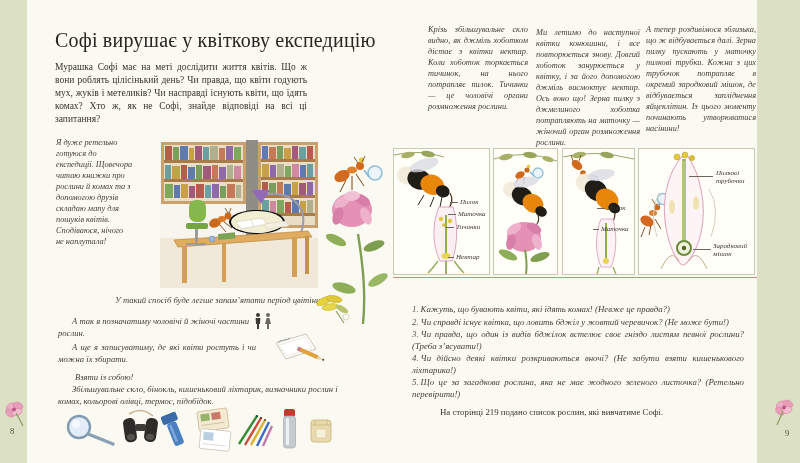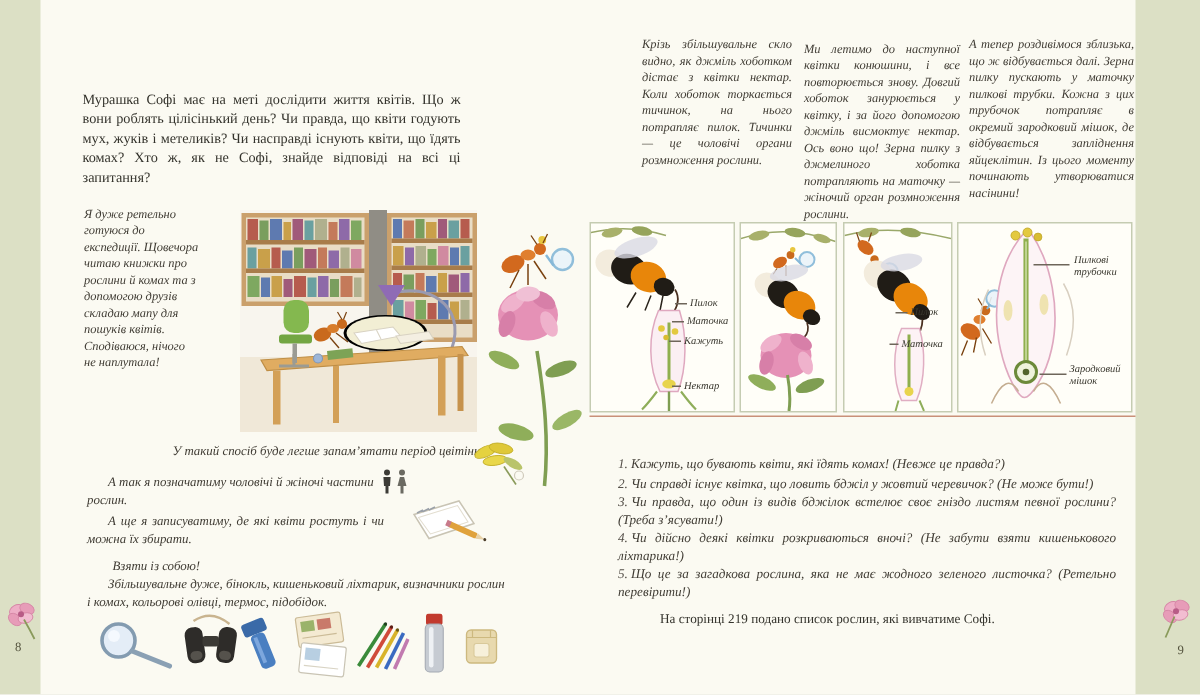--- a/index.html
+++ b/index.html
@@ -69,20 +69,21 @@
         <ellipse cx="16" cy="12" rx="5" ry="3.4" fill="#f2bdd1" stroke="#d687a6" stroke-width=".6" transform="rotate(-15 16 12)"></ellipse>
         <circle cx="13" cy="9.5" r="2" fill="#b85c86"></circle>
         <path d="M12 13 Q9 20 6 27" stroke="#8a9a5b" stroke-width="1.2" fill="none"></path>
       </g>
     </svg>
   </div>
 
   <div class="page-num" style="left:10px;top:426px;">8</div>
   <div class="page-num" style="left:785px;top:428px;">9</div>
 
+  <h1 class="title">Софі вирушає у квіткову експедицію</h1>
   <div class="abs body-text" style="left:55px;top:61px;width:252px;">Мурашка Софі має на меті дослідити життя квітів. Що ж вони роблять цілісінький день? Чи правда, що квіти годують мух, жуків і метеликів? Чи насправді існують квіти, що їдять комах? Хто ж, як не Софі, знайде відповіді на всі ці запитання?</div>
 
   <div class="abs hand note" style="left:56px;top:137px;width:77px;">Я дуже ретельно готуюся до експедиції. Щовечора читаю книжки про рослини й комах та з допомогою друзів складаю мапу для пошуків квітів. Сподіваюся, нічого не наплутала!</div>
 
   <div class="illus" style="left:160px;top:140px;">
     <svg width="158" height="148" viewBox="0 0 158 148">
       <rect x="0" y="0" width="158" height="148" fill="#f8f5ee"></rect>
       <rect x="0" y="98" width="158" height="50" fill="#f0e8d8"></rect>
 
       <rect x="1" y="2" width="85" height="62" fill="#caa06c"></rect>
@@ -249,21 +250,21 @@
       <circle cx="50" cy="76" r="1.8" fill="#d9bd32"></circle>
       <ellipse cx="52" cy="107" rx="4.5" ry="3" fill="#e8d44d"></ellipse>
       <path d="M44 112 Q38 120 34 124 M60 112 Q66 120 70 124" stroke="#8fae5a" stroke-width="1.4" fill="none"></path>
       <path d="M52 112 L52 125" stroke="#7f9e52" stroke-width="1.6"></path>
     </svg>
     <div class="leader" style="left:56px;top:53px;width:8px;"></div>
     <div class="plabel" style="left:66px;top:49px;">Пилок</div>
     <div class="leader" style="left:54px;top:65px;width:8px;"></div>
     <div class="plabel" style="left:64px;top:61px;">Маточка</div>
     <div class="leader" style="left:52px;top:78px;width:8px;"></div>
-    <div class="plabel" style="left:62px;top:74px;">Кажуть</div>
+    <div class="plabel" style="left:62px;top:74px;">Тичинки</div>
     <div class="leader" style="left:54px;top:108px;width:6px;"></div>
     <div class="plabel" style="left:62px;top:104px;">Нектар</div>
   </div>
 
   <div class="panel" style="left:493px;width:65px;">
     <svg width="63" height="125" viewBox="0 0 63 125">
       <path d="M0 10 Q30 0 63 12" stroke="#9aa86a" stroke-width="1" fill="none"></path>
       <ellipse cx="12" cy="8" rx="7" ry="3" fill="#a8b06a" transform="rotate(-12 12 8)"></ellipse>
       <ellipse cx="36" cy="6" rx="7" ry="3" fill="#96a45c" transform="rotate(8 36 6)"></ellipse>
       <ellipse cx="54" cy="10" rx="6" ry="2.6" fill="#a8b06a" transform="rotate(18 54 10)"></ellipse>
@@ -363,21 +364,21 @@
   <div class="rule"></div>
 
   <div class="colcap hand" style="left:428px;width:100px;">Крізь збільшувальне скло видно, як джміль хоботком дістає з квітки нектар. Коли хоботок торкається тичинок, на нього потрапляє пилок. Тичинки — це чоловічі органи розмноження рослини.</div>
   <div class="colcap hand" style="left:536px;top:27px;width:104px;">Ми летимо до наступної квітки конюшини, і все повторюється знову. Довгий хоботок занурюється у квітку, і за його допомогою джміль висмоктує нектар. Ось воно що! Зерна пилку з джмелиного хоботка потрапляють на маточку — жіночий орган розмноження рослини.</div>
   <div class="colcap hand" style="left:646px;width:110px;">А тепер роздивімося зблизька, що ж відбувається далі. Зерна пилку пускають у маточку пилкові трубки. Кожна з цих трубочок потрапляє в окремий зародковий мішок, де відбувається запліднення яйцеклітин. Із цього моменту починають утворюватися насінини!</div>
 
   <div class="bl-para hand" style="left:75px;top:295px;width:310px;margin-left:40px;">У такий спосіб буде легше запам’ятати період цвітіння.</div>
   <div class="bl-para hand indent" style="left:58px;top:342px;width:198px;text-align:justify;">А ще я записуватиму, де які квіти ростуть і чи можна їх збирати.</div>
   <div class="bl-para hand indent" style="left:58px;top:316px;width:198px;">А так я позначатиму чоловічі й жіночі частини рослин.</div>
   <div class="bl-para hand" style="left:75px;top:372px;">Взяти із собою!</div>
-  <div class="bl-para hand indent" style="left:58px;top:384px;width:280px;">Збільшувальне дуже, бінокль, кишеньковий ліхтарик, визначники рослин і комах, кольорові олівці, термос, підобідок.</div>
+  <div class="bl-para hand indent" style="left:58px;top:384px;width:280px;">Збільшувальне скло, бінокль, кишеньковий ліхтарик, визначники рослин і комах, кольорові олівці, термос, підобідок.</div>
 
   <div class="illus" style="left:252px;top:312px;">
     <svg width="22" height="18" viewBox="0 0 22 18">
       <circle cx="6" cy="3" r="2" fill="#3c3b36"></circle>
       <path d="M3.6 6 L8.4 6 L8 12 L7 12 L7 17 L5 17 L5 12 L4 12 Z" fill="#3c3b36"></path>
       <circle cx="16" cy="3" r="2" fill="#6b6a62"></circle>
       <path d="M13 12 L14.6 6 L17.4 6 L19 12 L17 12 L17 17 L15 17 L15 12 Z" fill="#6b6a62"></path>
     </svg>
   </div>
 

